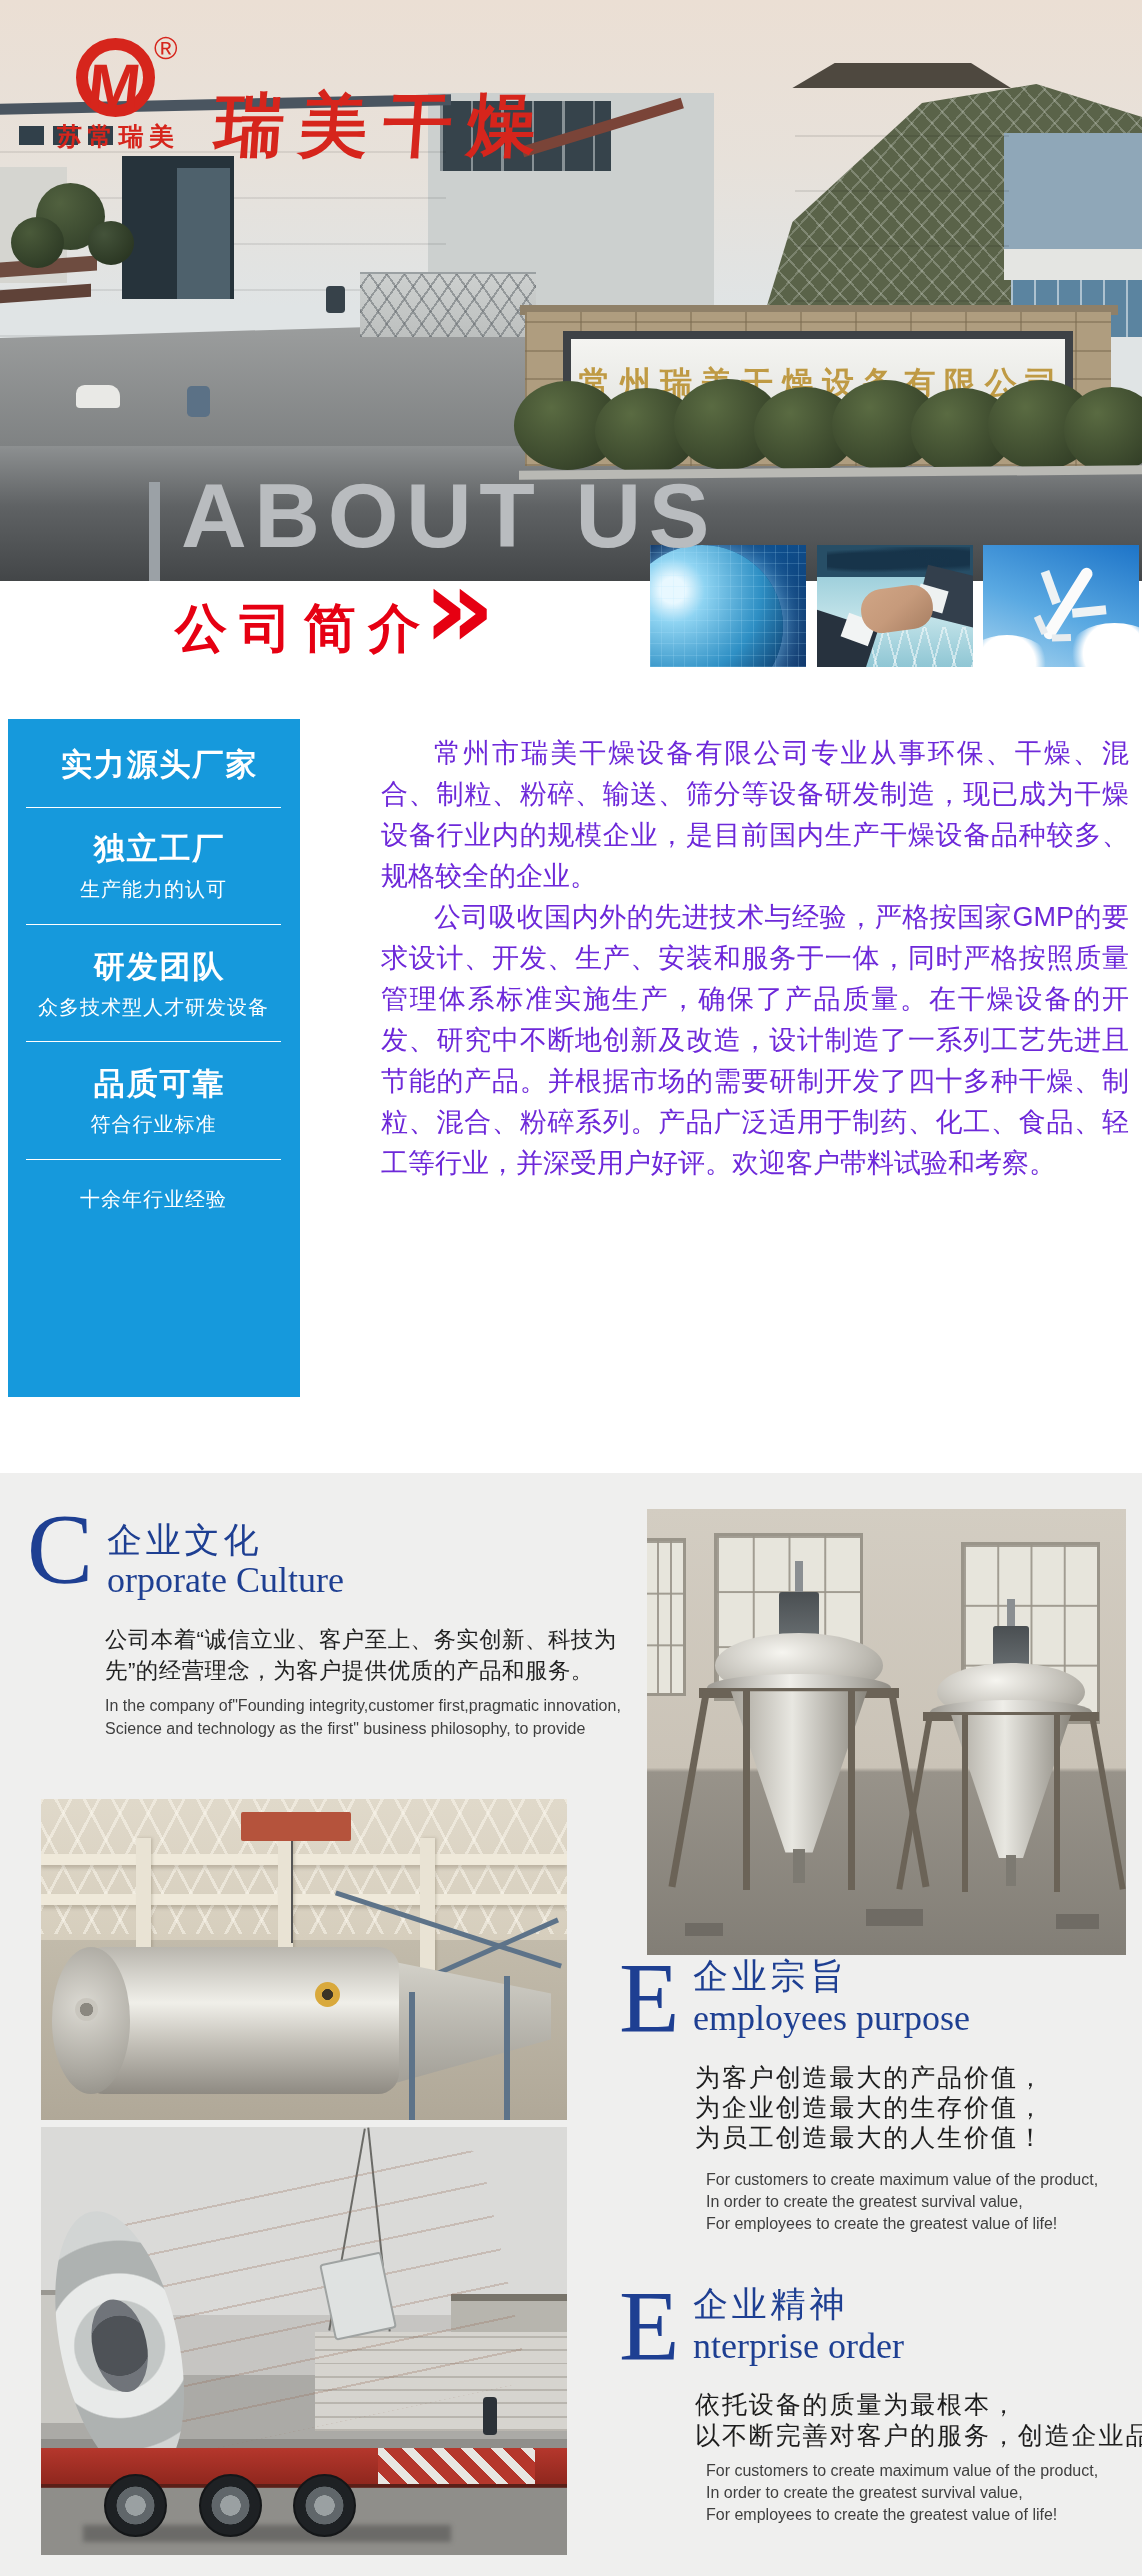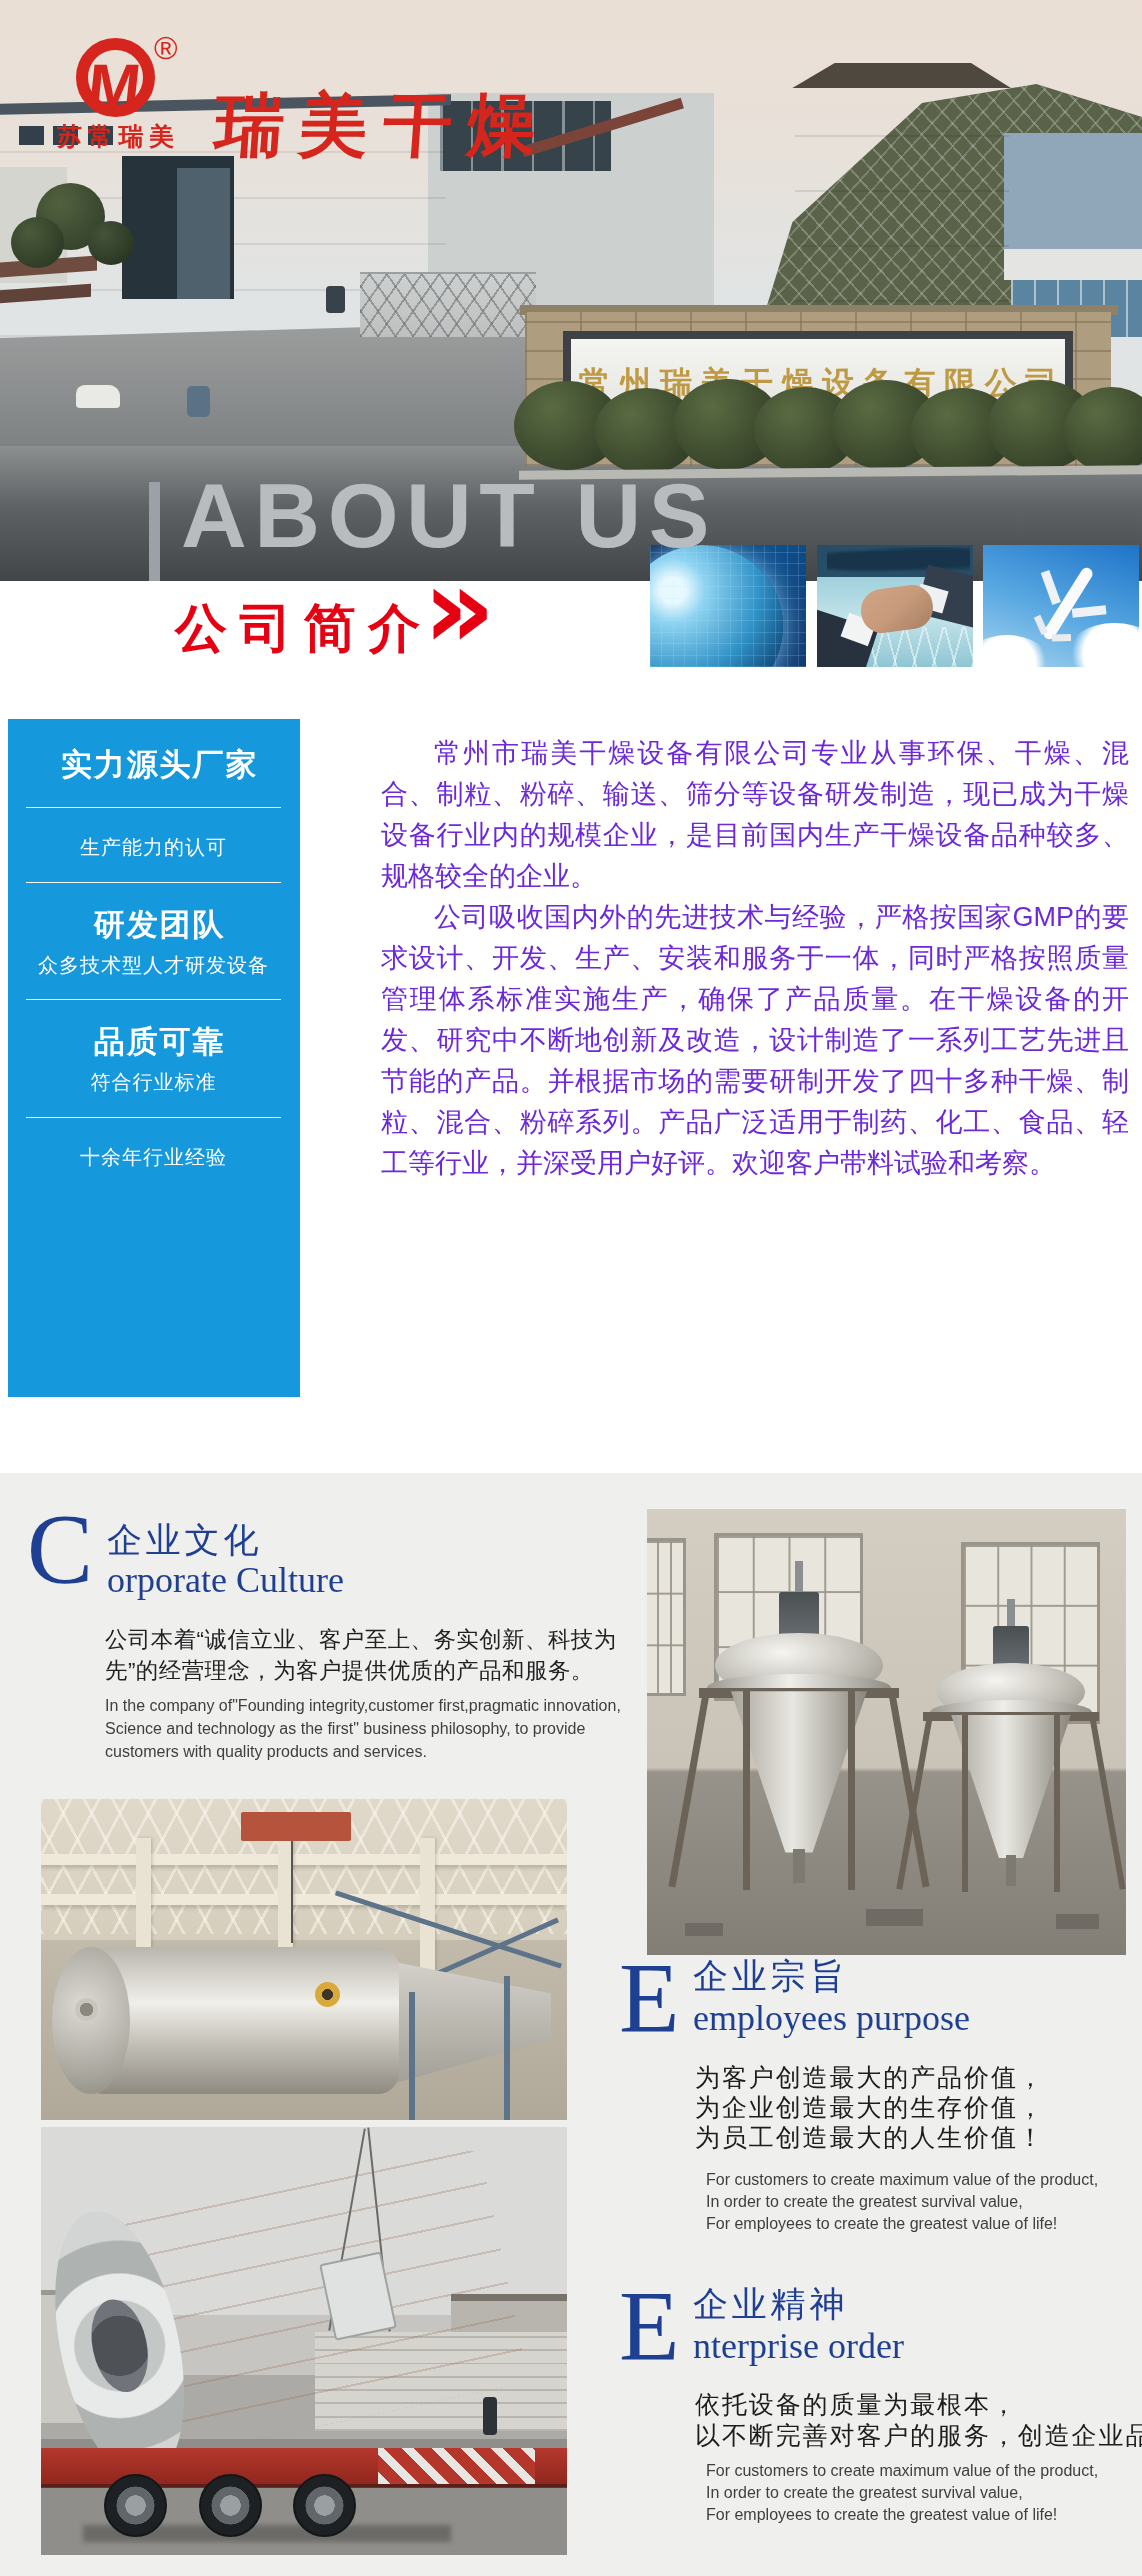--- a/index.html
+++ b/index.html
@@ -306,20 +306,21 @@
       <div class="tail-r"></div>
     </div>
   </div>
 
   <aside id="sidebar">
     <div class="sb-block">
       <div class="sb-title">实力源头厂家</div>
     </div>
     <div class="sb-div"></div>
     <div class="sb-block">
+      <div class="sb-title">独立工厂</div>
       <div class="sb-sub">生产能力的认可</div>
     </div>
     <div class="sb-div"></div>
     <div class="sb-block">
       <div class="sb-title">研发团队</div>
       <div class="sb-sub">众多技术型人才研发设备</div>
     </div>
     <div class="sb-div"></div>
     <div class="sb-block">
       <div class="sb-title">品质可靠</div>
@@ -338,21 +339,20 @@
 
   <section id="grayband"></section>
 
   <div class="abs initial" style="left:27px;top:1508px;">C</div>
   <div class="abs blk-cn" style="left:107px;top:1517px;">企业文化</div>
   <div class="abs blk-en" style="left:107px;top:1559px;">orporate Culture</div>
   <div class="abs body-cn" style="left:105px;top:1624px;width:525px;">公司本着“诚信立业、客户至上、务实创新、科技为先”的经营理念，为客户提供优质的产品和服务。</div>
   <div class="abs body-en" style="left:105px;top:1694px;width:552px;">
     <div>In the company of"Founding integrity,customer first,pragmatic innovation,</div>
     <div>Science and technology as the first" business philosophy, to provide</div>
-    <div>customers with quality products and services.</div>
   </div>
 
   <div class="photo" id="ph-cones">
     <div class="win" style="left:67px;top:24px;width:143px;height:162px;"></div>
     <div class="win" style="left:314px;top:33px;width:133px;height:176px;"></div>
     <div class="win" style="left:-19px;top:28.6px;width:52px;height:152px;"></div>
     <div class="cone-unit" style="left:52px;top:52px;width:200px;height:343px;">
       <div class="mast"></div>
       <div class="drive"></div>
       <div class="dome"></div>

